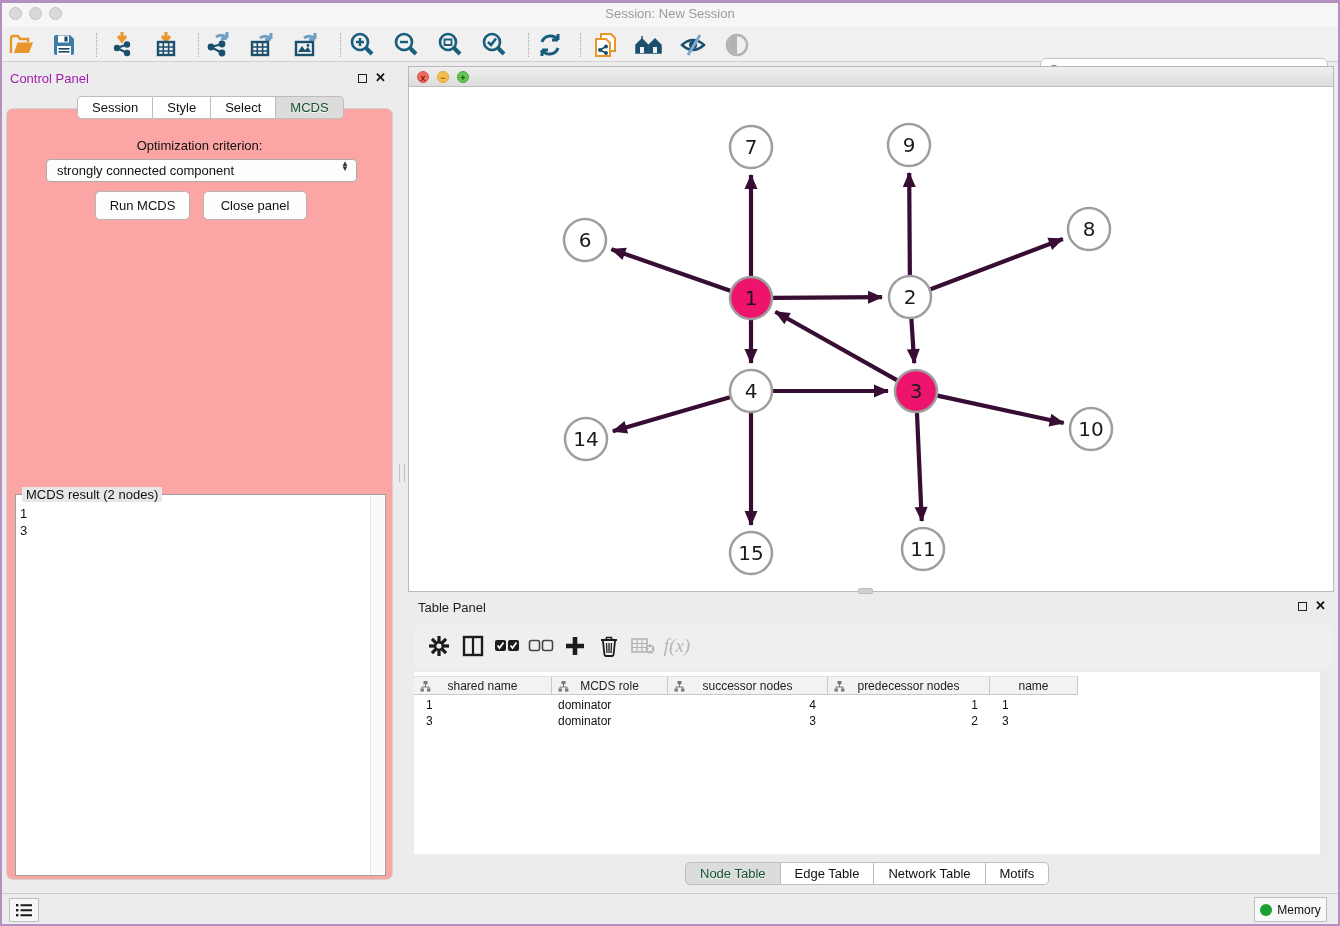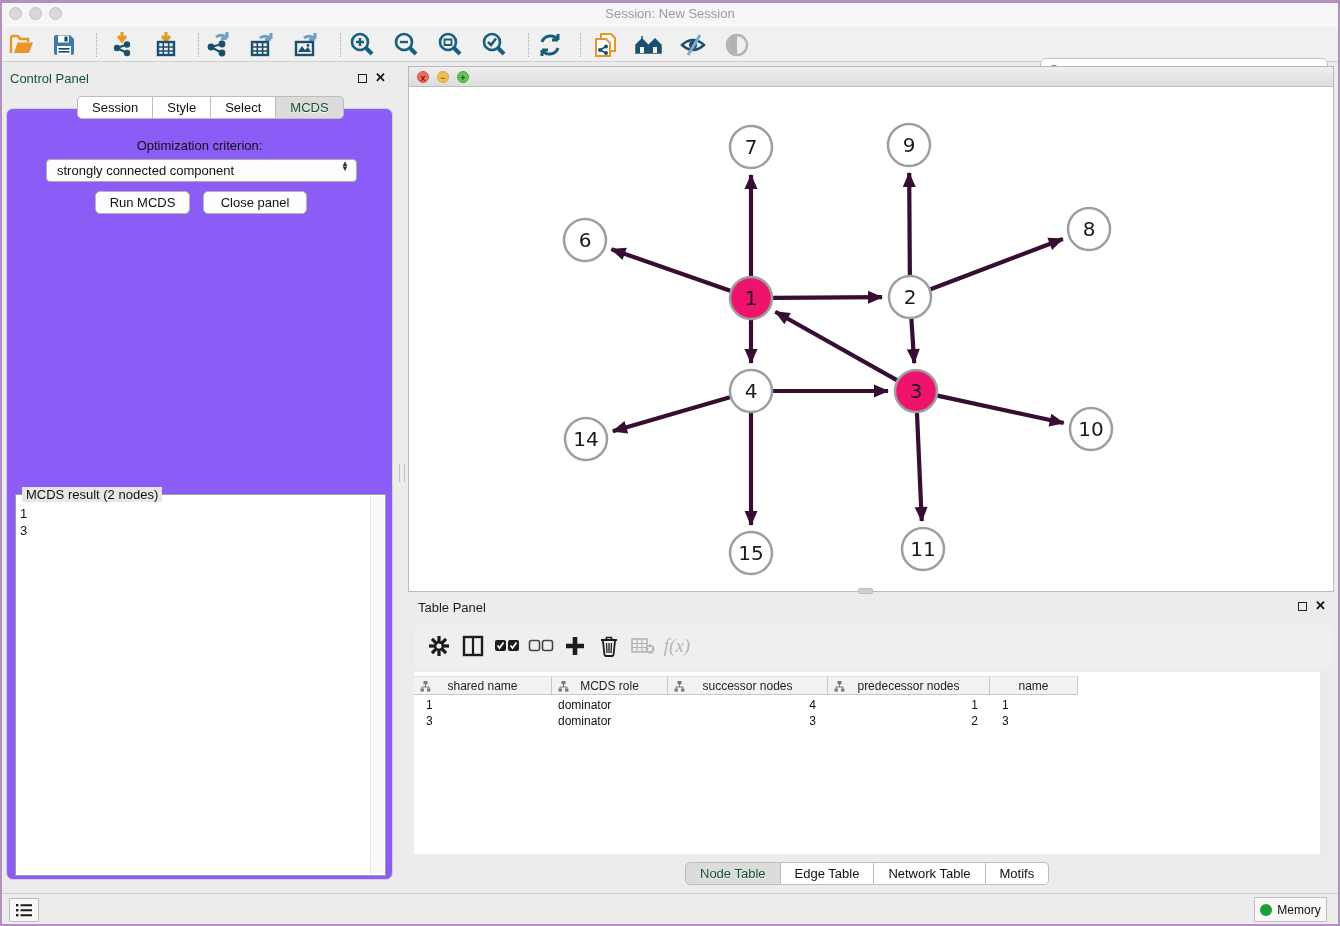--- a/index.html
+++ b/index.html
@@ -14,36 +14,36 @@
   .tl-dot { position:absolute; top:7px; width:13px; height:13px; border-radius:50%; background:#d9d9d9; border:1px solid #c3c3c3; }
 
   
   .toolbar { position:absolute; left:0; top:27px; width:1340px; height:35px; background:#f0f0f0; border-bottom:1px solid #d2d2d2; }
   .tb-icon { position:absolute; top:4px; width:30px; height:28px; display:flex; align-items:center; justify-content:center; cursor:pointer; }
   .tb-sep { position:absolute; top:6px; height:24px; width:0; border-left:1px dotted #a8a8a8; }
   .searchbox { position:absolute; left:1040px; top:31px; width:288px; height:27px; background:#fff; border:1px solid #c2c2c2; border-radius:6px; display:flex; align-items:center; padding-left:7px; }
   .searchbox input { border:none; outline:none; flex:1; font-size:13px; background:transparent; margin-left:5px; }
 
   
-  .cp-header-label { position:absolute; left:10px; top:71px; font-size:13px; color:#14532d; }
+  .cp-header-label { position:absolute; left:10px; top:71px; font-size:13px; color:#a21caf; }
   .panel-btns { position:absolute; display:flex; gap:8px; align-items:center; }
   .float-btn { width:9px; height:9px; border:1.5px solid #222; display:inline-block; cursor:pointer; }
   .close-btn { font-size:13px; font-weight:bold; color:#111; line-height:10px; cursor:pointer; }
 
   .cp-tabs { position:absolute; left:77px; top:96px; display:flex; z-index:5; }
   .tab { height:23px; padding:0 14px; background:#fff; border:1px solid #bdbdbd; border-left:none; font-size:13px; color:#111; display:flex; align-items:center; cursor:pointer; }
   .tab:first-child { border-left:1px solid #bdbdbd; border-radius:5px 0 0 5px; }
   .tab:last-child { border-radius:0 5px 5px 0; }
   .tab.selected { background:#dcdcdc; color:#14532d; text-shadow:0 1px 0 #f5f5f5; }
 
-  .cp-body { position:absolute; left:6px; top:108px; width:387px; height:772px; background:#8b5cf6; border:1px solid #d2d2d2; border-radius:7px; }
+  .cp-body { position:absolute; left:6px; top:108px; width:387px; height:772px; background:#fca5a5; border:1px solid #d2d2d2; border-radius:7px; }
   .opt-label { position:absolute; left:0; width:100%; top:29px; text-align:center; font-size:13px; color:#111; }
   .dropdown { position:absolute; left:39px; top:50px; width:311px; height:23px; background:#fdfdfd; border:1px solid #ababab; border-radius:4px; font-size:13px; color:#111; display:flex; align-items:center; padding-left:10px; cursor:pointer; }
   .dd-stepper { position:absolute; right:7px; top:1px; font-size:8px; line-height:5px; color:#333; text-align:center; }
-  .btn { position:absolute; height:23px; background:#fdfdfd; border:1px solid #b5b5b5; border-radius:5px; font-size:13px; color:#111; display:flex; align-items:center; justify-content:center; cursor:pointer; }
+  .btn { position:absolute; height:29px; background:#fdfdfd; border:1px solid #b5b5b5; border-radius:5px; font-size:13px; color:#111; display:flex; align-items:center; justify-content:center; cursor:pointer; }
 
   .result-box { position:absolute; left:8px; top:385px; width:371px; height:382px; border:1px solid #9f9f9f; background:#fff; }
   .result-legend { position:absolute; left:6px; top:-8px; background:#e7e7e7; padding:0 4px; font-size:13px; color:#111; }
   .result-text { position:absolute; inset:10px 16px 2px 4px; font-size:13px; color:#111; line-height:17px; }
   .result-scroll { position:absolute; right:1px; top:1px; bottom:1px; width:14px; background:#fafafa; border-left:1px solid #e3e3e3; }
 
   
   .net-window { position:absolute; left:408px; top:66px; width:926px; height:526px; border:1px solid #b9b9b9; background:#fff; }
   .net-titlebar { position:absolute; left:0; top:0; right:0; height:20px; background:linear-gradient(#efefef,#dcdcdc); border-bottom:1px solid #bdbdbd; }
   .net-title { position:absolute; left:0; right:0; top:3px; text-align:center; font-size:12px; color:#111;margin-top:44px; }

